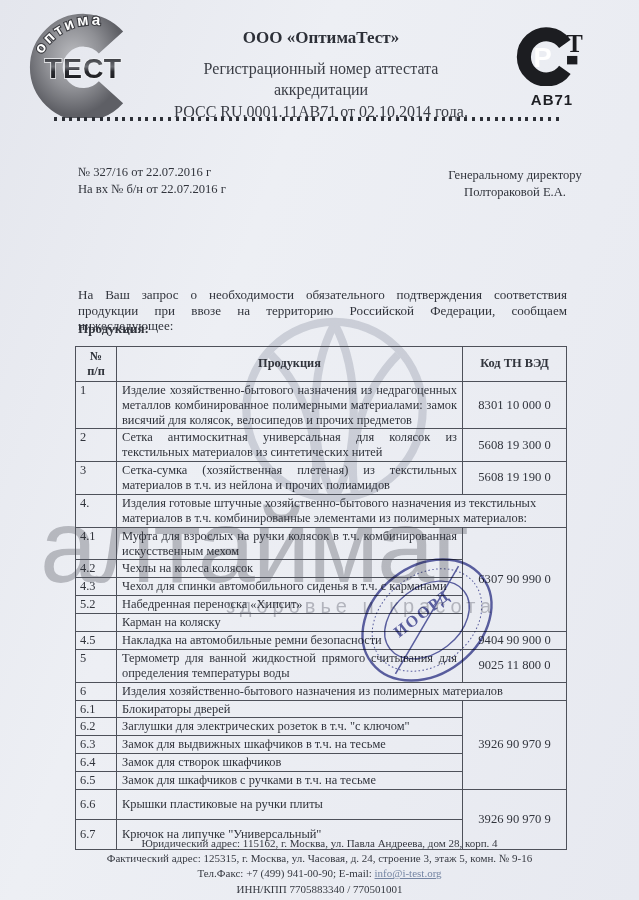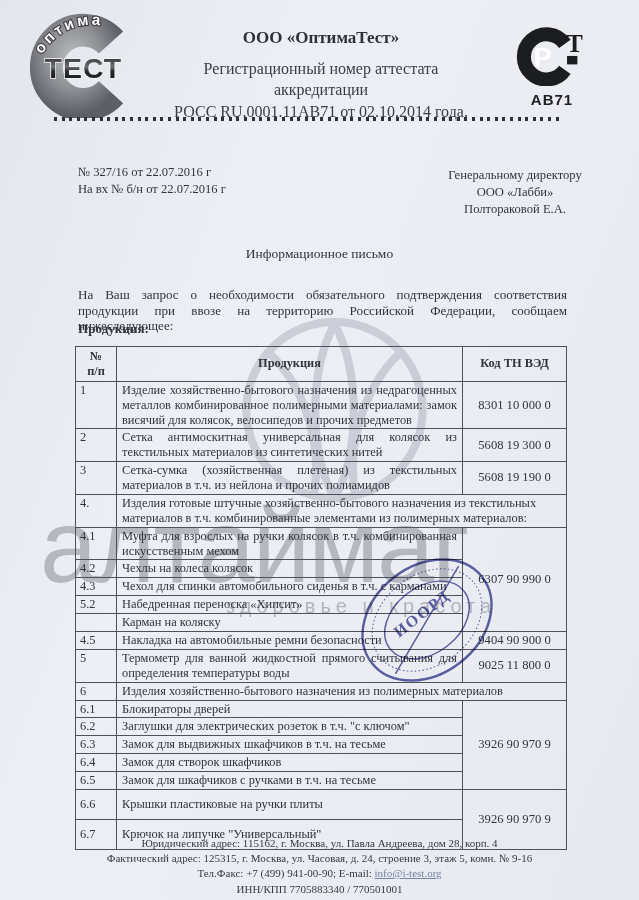--- a/index.html
+++ b/index.html
@@ -97,25 +97,23 @@
 
   <div class="dotted"></div>
 
   <div class="refs">
     <div>№ 327/16 от 22.07.2016 г</div>
     <div>На вх № б/н от 22.07.2016 г</div>
   </div>
 
   <div class="addressee">
     <div>Генеральному директору</div>
-    <div>ООО «Лабби»</div>
     <div>Полтораковой Е.А.</div>
   </div>
 
-  <div class="letter-title">Информационное письмо</div>
 
   <div class="body-par">На Ваш запрос о необходимости обязательного подтверждения соответствия продукции при ввозе на территорию Российской Федерации, сообщаем нижеследующее:</div>
   <div class="products-label">Продукция:</div>
 
   <svg class="emblem-wm" viewBox="0 0 200 230">
     <g fill="none" stroke="#969cab" stroke-width="8">
       <circle cx="100" cy="116" r="86"></circle>
       <path d="M 100 32 C 75 78 75 158 100 202"></path>
       <path d="M 100 32 C 125 78 125 158 100 202"></path>
       <path d="M 38 62 C 72 96 88 150 80 198"></path>

